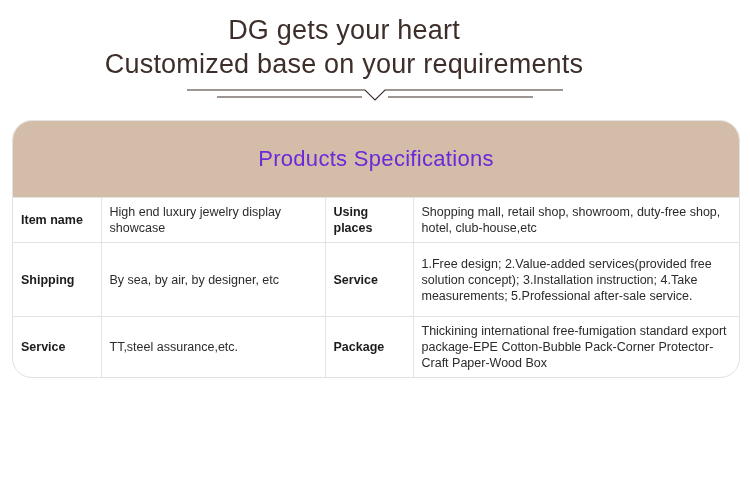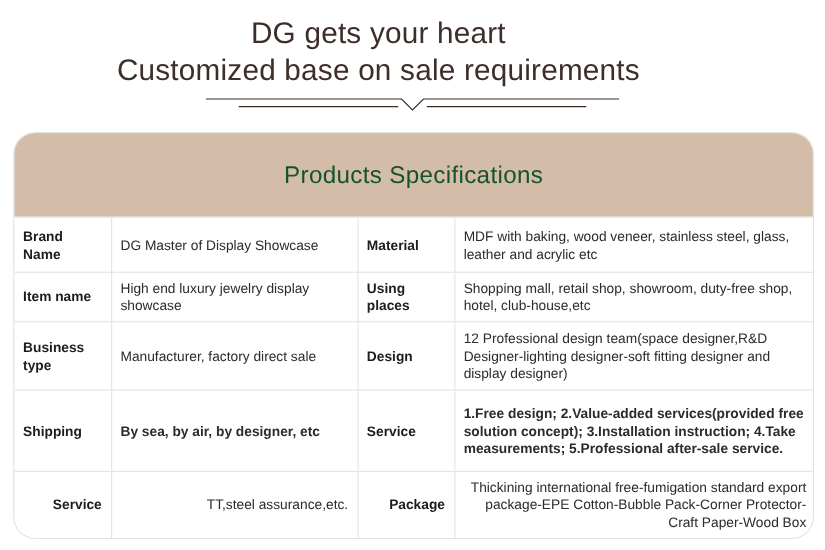--- a/index.html
+++ b/index.html
@@ -59,21 +59,21 @@
     border-radius: 20px;
     overflow: hidden;
     background: #ffffff;
     border: 1px solid #e2e2e2;
     box-sizing: border-box;
   }
 
   .spec-title {
     height: 76px;
     background: #d3bda9;
-    color: #14532d;
+    color: #6d28d9;
     font-size: 22px;
     line-height: 76px;
     text-align: center;
     letter-spacing: 0.3px;
   }
 
   table.spec {
     border-collapse: collapse;
     width: 100%;
     table-layout: fixed;
@@ -105,31 +105,31 @@
     font-size: 12.5px;
     font-weight: 400;
     line-height: 16px;
     padding-left: 12px;
     white-space: pre-line;
   }
 
   .r1 td { height: 50px; }
   .r2 td { height: 41px; }
   .r3 td { height: 62px; }
-  .r4 td { height: 74px; font-weight: bold; }
-  .r5 td { height: 56px; text-align: right; }
+  .r4 td { height: 74px; }
+  .r5 td { height: 56px; }
 </style>
 </head>
 <body>
 
 <div class="page">
 
   <div class="banner">
     <div class="banner-line line1">DG gets your heart</div>
-    <div class="banner-line line2">Customized base on sale requirements</div>
+    <div class="banner-line line2">Customized base on your requirements</div>
 
     <div class="divider">
       <svg width="376" height="22" viewBox="0 0 376 22" xmlns="http://www.w3.org/2000/svg">
         <path d="M0 4 H178 L188 14 L198 4 H376" fill="none" stroke="#3d2e29" stroke-width="1.1"></path>
         <line x1="30" y1="11" x2="175" y2="11" stroke="#3d2e29" stroke-width="1.1"></line>
         <line x1="201" y1="11" x2="346" y2="11" stroke="#3d2e29" stroke-width="1.1"></line>
       </svg>
     </div>
   </div>
 
@@ -138,38 +138,26 @@
     <div class="spec-title">Products Specifications</div>
 
     <table class="spec">
       <colgroup>
         <col class="col-label">
           <col class="col-value1">
         <col class="col-label2">
           <col class="col-value2">
       </colgroup>
       <tbody>
-        <tr class="r1">
-          <td class="cell-label">Brand Name</td>
-          <td class="cell-value">DG  Master of  Display Showcase</td>
-          <td class="cell-label">Material</td>
-          <td class="cell-value">MDF with baking, wood veneer, stainless steel, glass, leather and acrylic etc</td>
-        </tr>
         <tr class="r2">
           <td class="cell-label">Item name</td>
           <td class="cell-value">High end luxury jewelry display
  showcase</td>
           <td class="cell-label">Using places</td>
           <td class="cell-value">Shopping mall, retail shop, showroom, duty-free shop, hotel, club-house,etc</td>
-        </tr>
-        <tr class="r3">
-          <td class="cell-label">Business type</td>
-          <td class="cell-value">Manufacturer, factory direct sale</td>
-          <td class="cell-label">Design</td>
-          <td class="cell-value">12 Professional design team(space designer,R&amp;D Designer-lighting designer-soft fitting designer and display designer)</td>
         </tr>
         <tr class="r4">
           <td class="cell-label">Shipping</td>
           <td class="cell-value">By sea, by air, by designer, etc</td>
           <td class="cell-label">Service</td>
           <td class="cell-value">1.Free design; 2.Value-added services(provided free solution concept); 3.Installation instruction; 4.Take measurements; 5.Professional after-sale service.</td>
         </tr>
         <tr class="r5">
           <td class="cell-label">Service</td>
           <td class="cell-value">TT,steel assurance,etc.</td>

